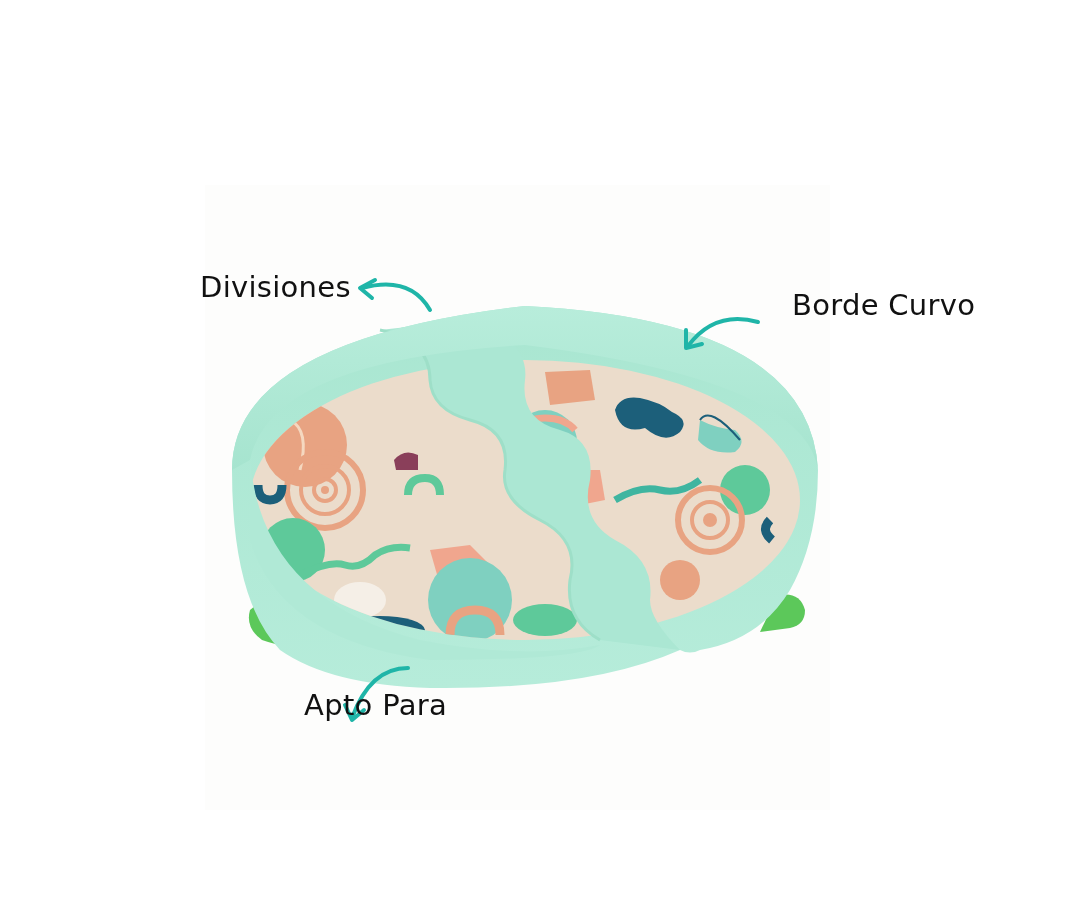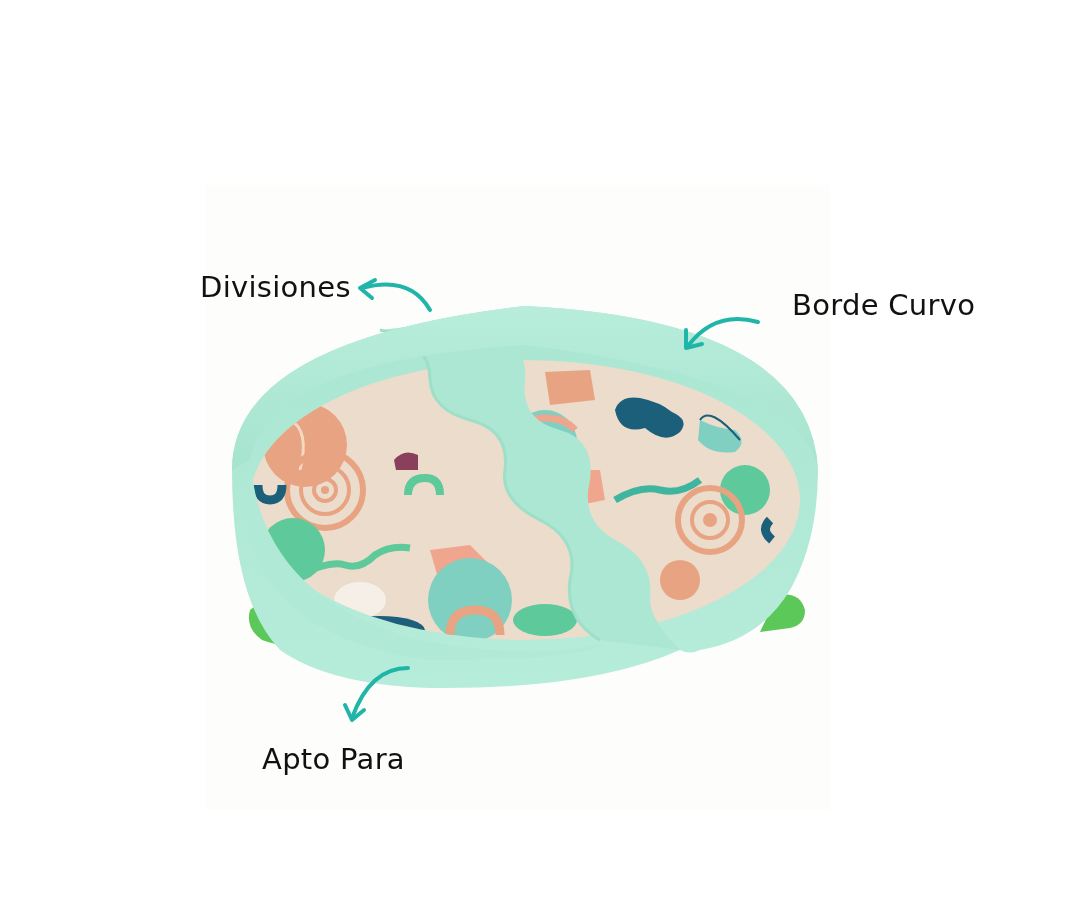--- a/index.html
+++ b/index.html
@@ -32,21 +32,21 @@
     .label {
       position: absolute;
       color: #111111;
       font-size: 29px;
       letter-spacing: 0.3px;
       line-height: 1.45;
       white-space: nowrap;
     }
     .label-divisiones { left: 200px; top: 266px; }
     .label-borde { left: 768px; top: 284px; margin-left: 24px; }
-    .label-apto { left: 262px; top: 738px; text-align: left; width: 185px; }
+    .label-apto { left: 262px; top: 684px; text-align: right; width: 185px; }
     .arrow { position: absolute; left: 0; top: 0; width: 1080px; height: 900px; pointer-events: none; }
   </style>
 </head>
 <body>
 
 <div class="photo-panel"></div>
 
 <svg class="plate-svg" viewBox="0 0 1080 900" xmlns="http://www.w3.org/2000/svg">
   <defs>
     <clipPath id="innerClip">

